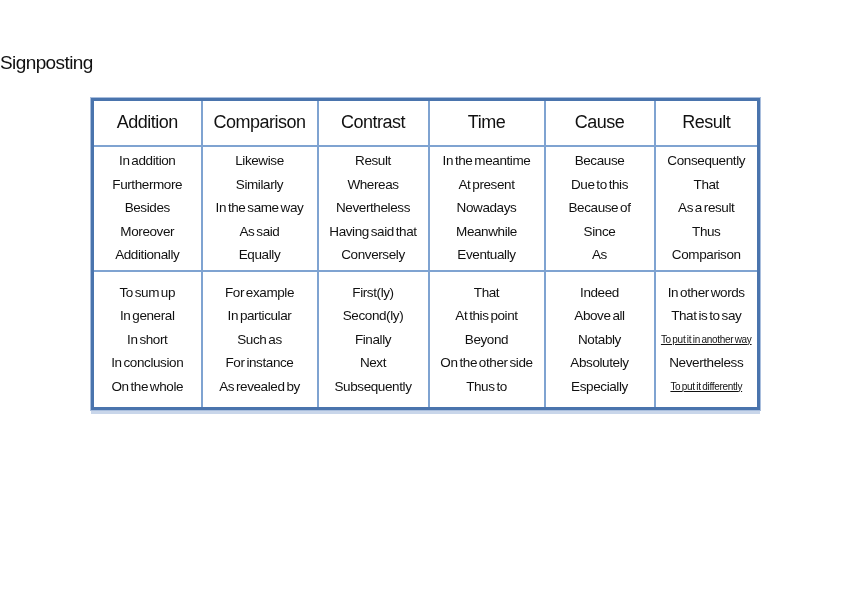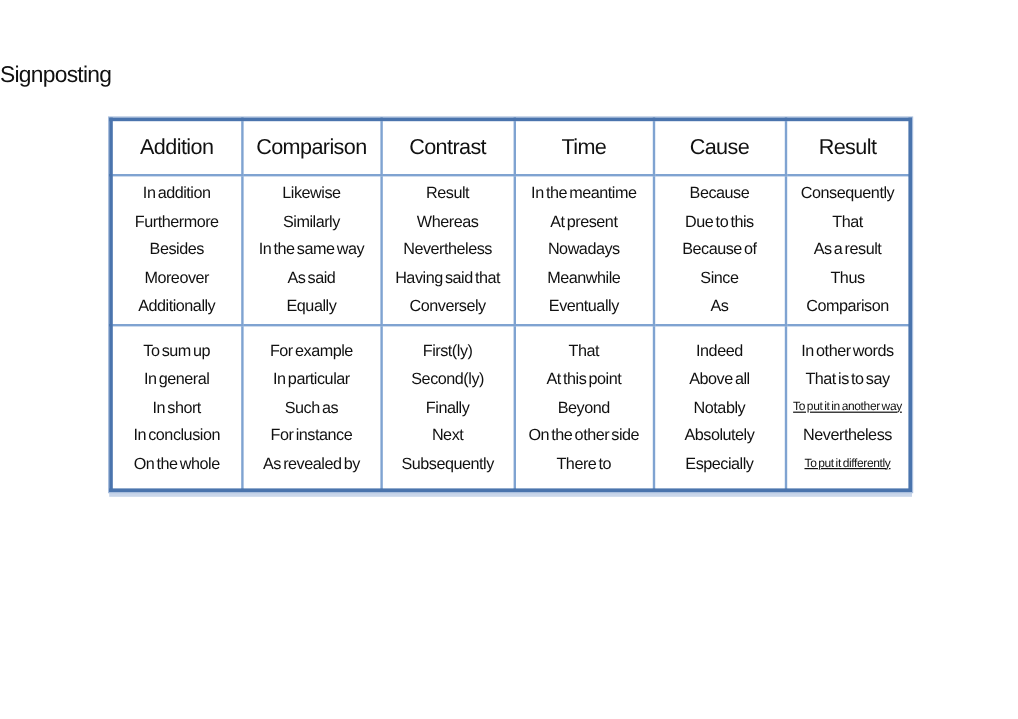--- a/index.html
+++ b/index.html
@@ -184,21 +184,21 @@
               <div class="line">Next</div>
               <div class="line">Subsequently</div>
             </div>
           </td>
           <td>
             <div class="stack">
               <div class="line">That</div>
               <div class="line">At this point</div>
               <div class="line">Beyond</div>
               <div class="line">On the other side</div>
-              <div class="line">There to</div>
+              <div class="line">Thus to</div>
             </div>
           </td>
           <td>
             <div class="stack">
               <div class="line">Indeed</div>
               <div class="line">Above all</div>
               <div class="line">Notably</div>
               <div class="line">Absolutely</div>
               <div class="line">Especially</div>
             </div>

